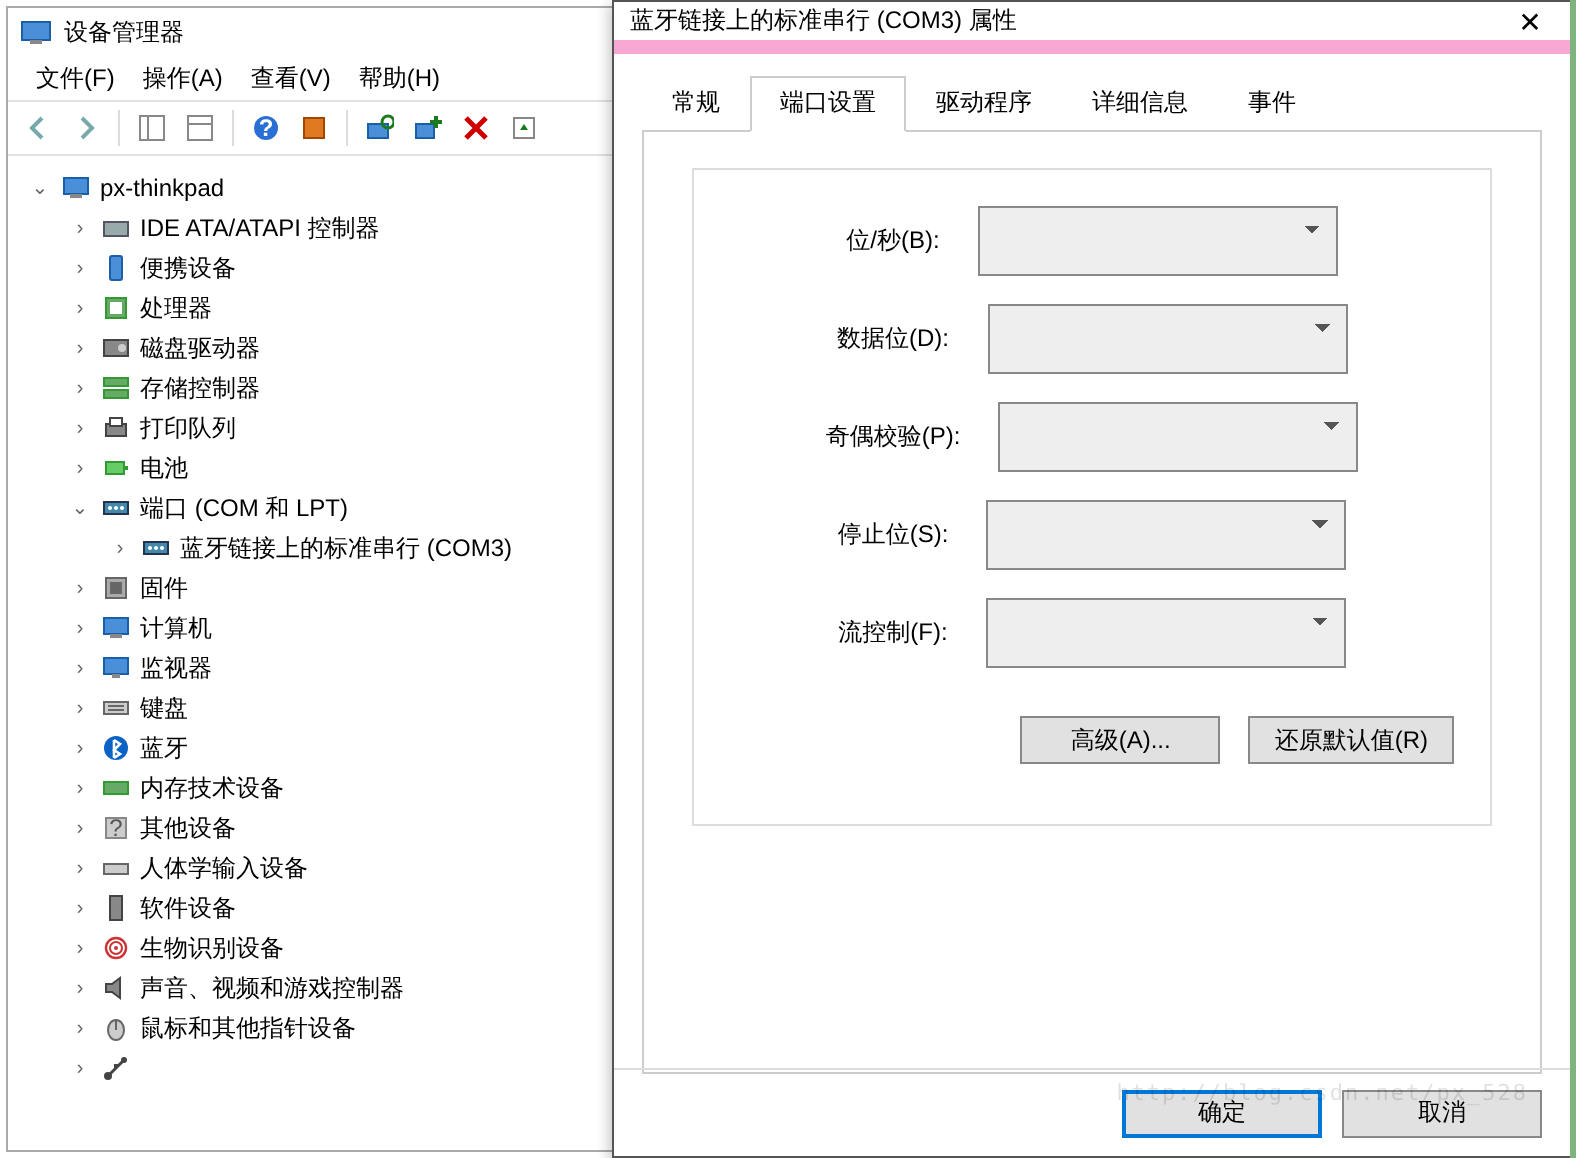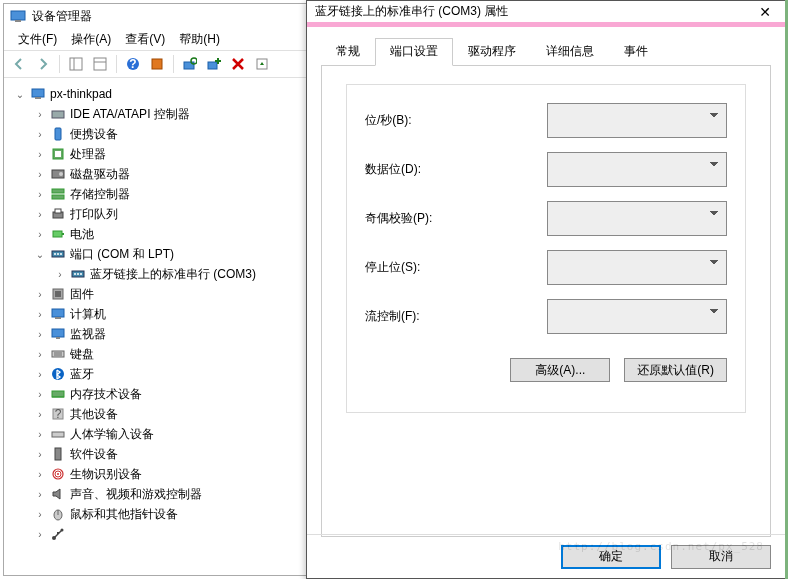--- a/index.html
+++ b/index.html
@@ -15,30 +15,30 @@
 .dm-tree { padding: 6px 4px 4px 10px; height: calc(100% - 74px); overflow:auto; }
 .tree-node { display: flex; align-items: center; height: 20px; gap: 4px; white-space: nowrap; }
 .tree-node .exp { width:12px; color:#666; text-align:center; font-size:10px; cursor:pointer; }
 .tree-node .ticon { width:16px; height:16px; display:inline-flex; align-items:center; justify-content:center; }
 .lvl0 { padding-left: 0; }
 .lvl1 { padding-left: 20px; }
 .lvl2 { padding-left: 40px; }
 
 
 .prop-dialog { position: absolute; left: 306px; top: 0; width: 480px; height: 579px; border: 1px solid #555; background: #fff; box-shadow: -2px 2px 6px rgba(0,0,0,0.2); }
-.prop-titlebar { height: 26px; border-bottom:5px solid #f9a8d4; display:flex; align-items:center; padding:0 0 0 8px; }
+.prop-titlebar { height: 26px; border-bottom:7px solid #f9a8d4; display:flex; align-items:center; padding:0 0 0 8px; }
 .prop-titlebar .title { flex:1; }
 .prop-titlebar .close { width:40px; height:100%; display:flex; align-items:center; justify-content:center; font-size:14px; cursor:pointer; }
 .prop-body { padding: 10px 14px 0 14px; height: calc(100% - 26px - 44px); }
 .tabs { display:flex; border-bottom:1px solid #ccc; }
 .tab { padding: 4px 14px 5px; border: 1px solid transparent; position:relative; top:1px; cursor:pointer; }
 .tab.active { border:1px solid #ccc; border-bottom:1px solid #fff; background:#fff; }
 .tab-content { border:1px solid #ccc; border-top:none; height: calc(100% - 26px); padding: 18px 24px; }
 .settings-group { border:1px solid #ddd; padding: 18px 18px 30px 18px; }
-.form-row { display:flex; align-items:center; justify-content:space-between; gap:19px; margin-bottom:14px; }
+.form-row { display:flex; align-items:center; justify-content:center; gap:19px; margin-bottom:14px; }
 .form-row label { text-align:right; }
 .form-row select { width: 180px; height: 35px; border:1px solid #888; background:#eee; padding:16px 4px; appearance:none; background-image: linear-gradient(45deg, transparent 50%, #555 50%), linear-gradient(-45deg, transparent 50%, #555 50%); background-position: calc(100% - 12px) 9px, calc(100% - 8px) 9px; background-size: 4px 4px; background-repeat:no-repeat; }
 .btn-row { display:flex; justify-content:flex-end; gap:14px; margin-top:24px; }
 .win-btn { min-width: 100px; height: 24px; border:1px solid #888; background:#e1e1e1; padding:0 12px; cursor:pointer; }
 .prop-footer { height:44px; border-top:1px solid #ddd; display:flex; align-items:center; justify-content:flex-end; gap:10px; padding:0 14px; }
 .win-btn.primary { border:2px solid #0078d7; background:#e1e1e1; }
 .right-edge { position:absolute; right:0; top:0; width:3px; height:100%; background:#7db37d; }
 .watermark { position:absolute; right:24px; bottom:26px; color:rgba(0,0,0,0.12); font-size:11px; font-family: monospace; letter-spacing:1px; pointer-events:none; }
 </style>
 </head>

